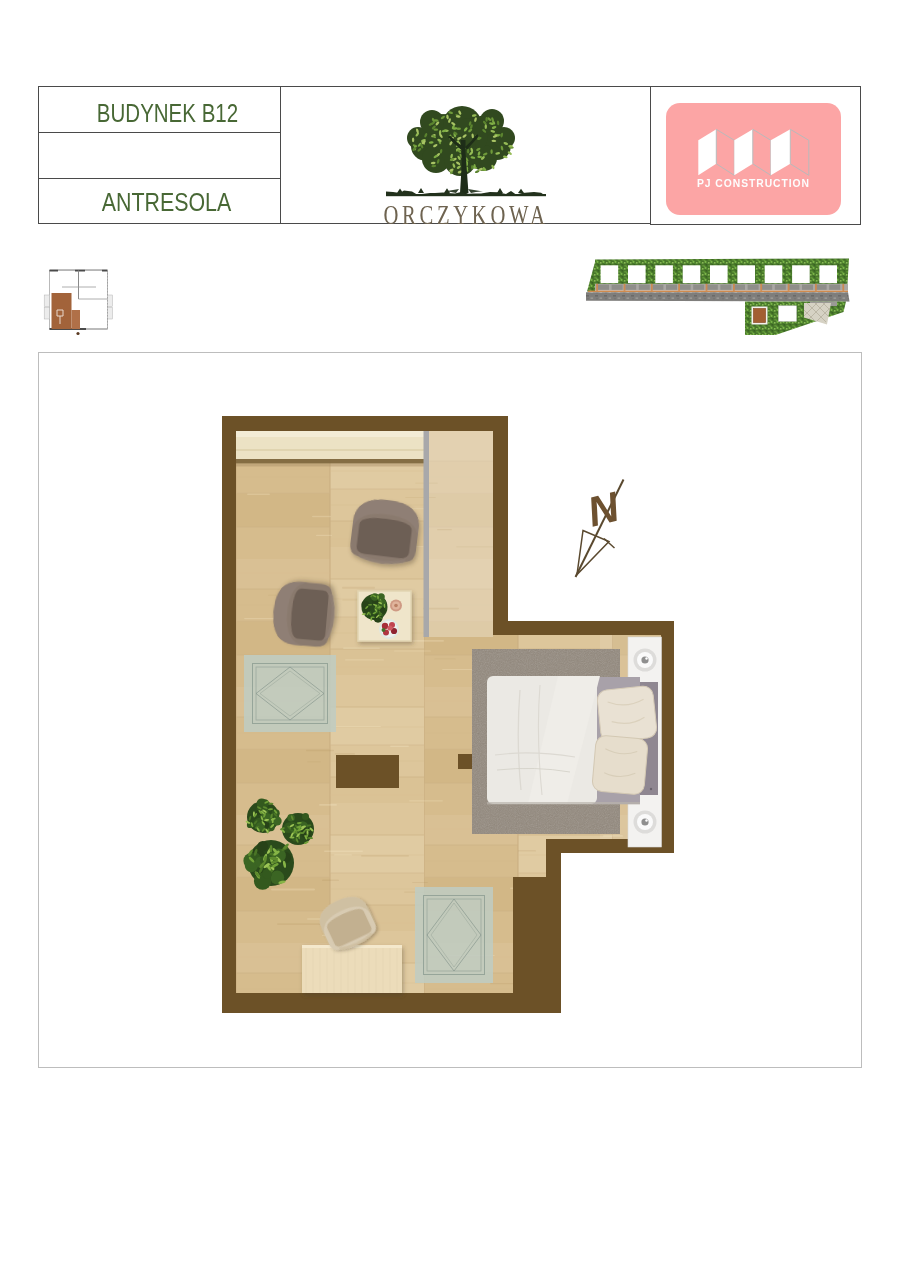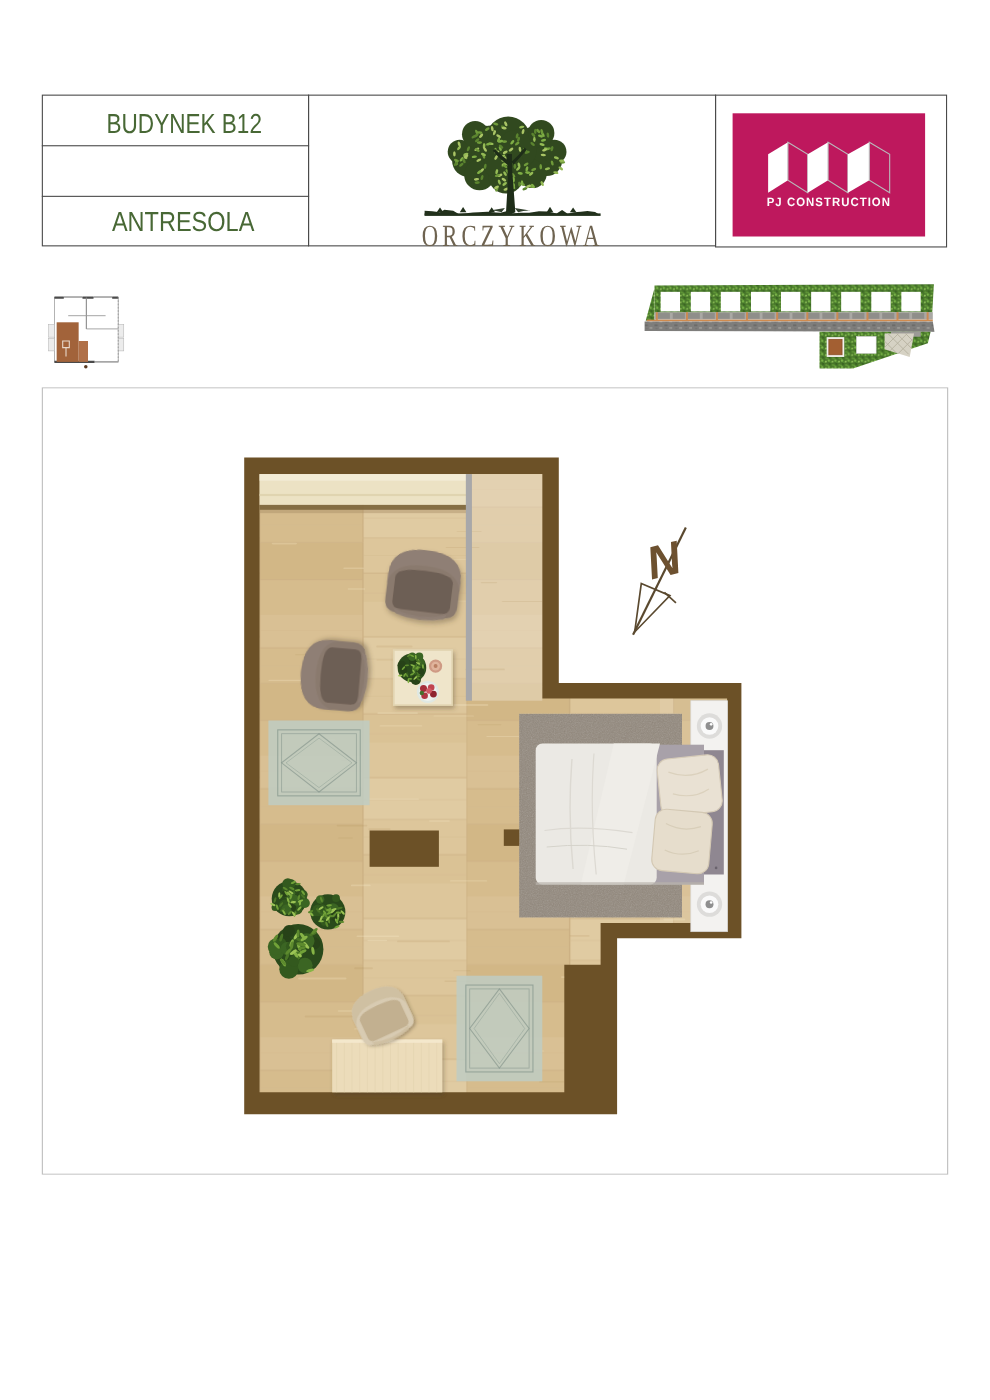--- a/index.html
+++ b/index.html
@@ -1,20 +1,20 @@
 <!DOCTYPE html>
 <html><head><meta charset="utf-8">
 <style>
 html,body{margin:0;padding:0;background:#ffffff;width:900px;height:1273px;overflow:hidden;}
 .page{position:relative;width:776px;height:1273px;font-family:"Liberation Sans",sans-serif;-webkit-font-smoothing:antialiased;}
 .abs{position:absolute;}
 .cell{position:absolute;border:1px solid #4a4a4a;box-sizing:border-box;}
 .hline{position:absolute;height:1px;background:#4a4a4a;}
 .htxt{position:absolute;text-align:center;font-size:25px;color:#486835;height:46px;line-height:46px;opacity:0.999;}
-.pjbox{position:absolute;background:#be185d;}
+.pjbox{position:absolute;background:#fca5a5;border-radius:14px;}
 </style></head>
 <body>
 <div class="page">
 
 <div class="cell" style="left:38px;top:86px;width:243px;height:138px;"></div>
 <div class="cell" style="left:280px;top:86px;width:371px;height:138px;"></div>
 <div class="cell" style="left:650px;top:86px;width:211px;height:139px;"></div>
 <div class="hline" style="left:38px;top:132px;width:243px;"></div>
 <div class="hline" style="left:38px;top:178px;width:243px;"></div>
 <div class="htxt" style="left:38px;top:89.5px;width:243px;transform:translateX(8px) scaleX(0.82);">BUDYNEK B12</div>

